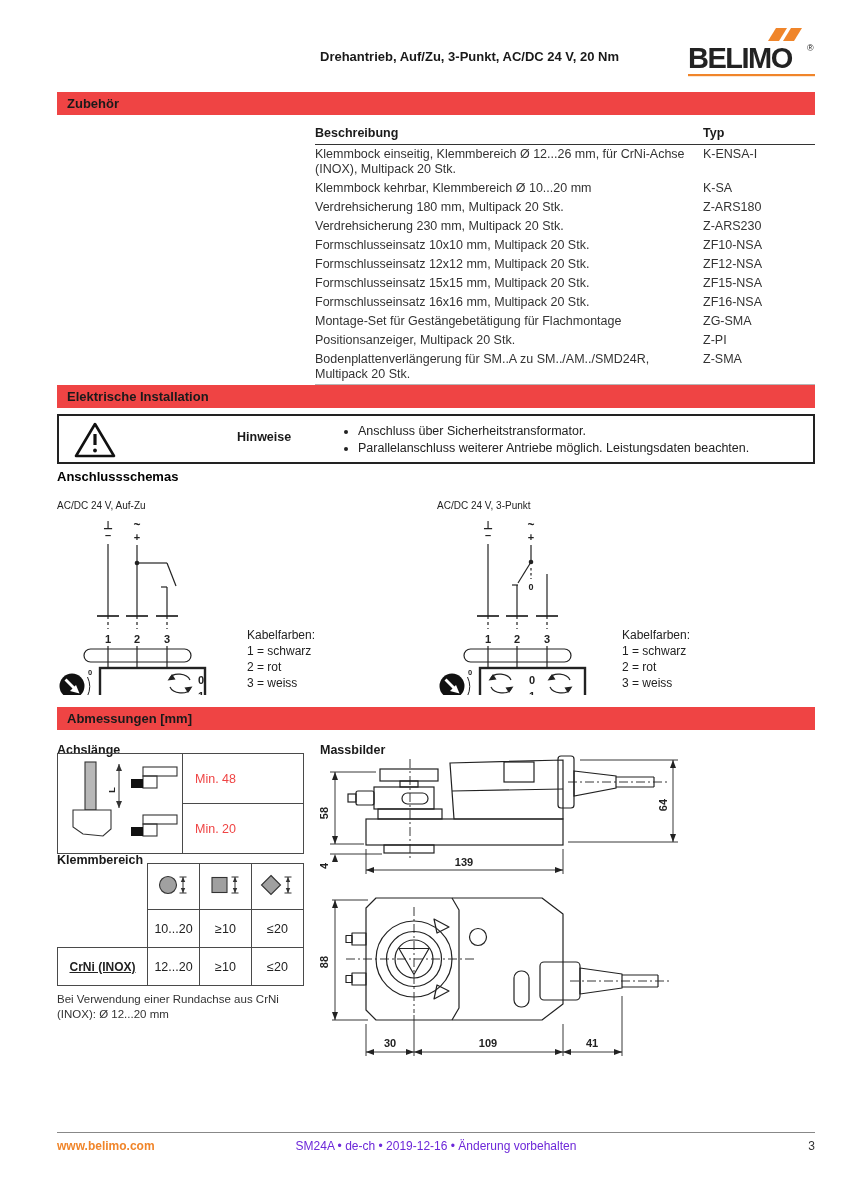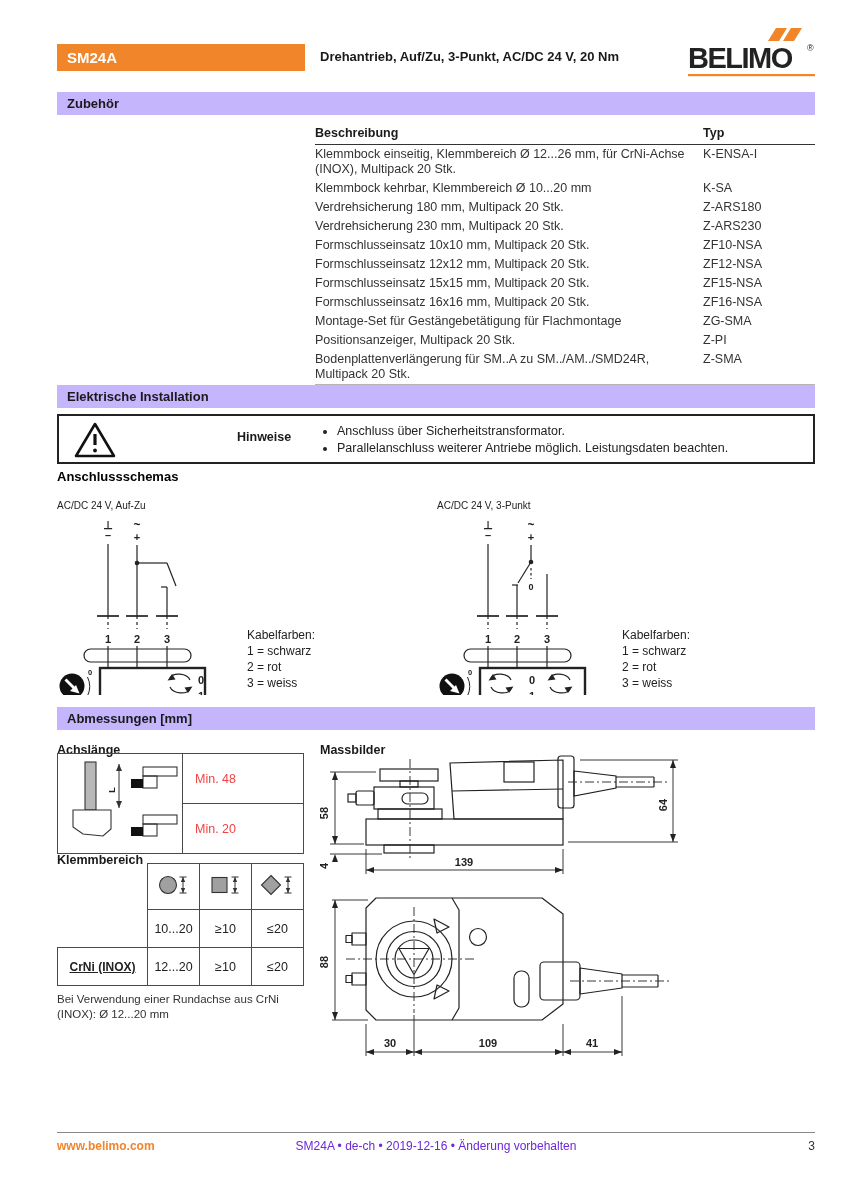--- a/index.html
+++ b/index.html
@@ -7,37 +7,37 @@
   .page { position:relative; width:848px; height:1200px; background:#ffffff; margin:0 auto; overflow:hidden; color:#1a1a1a; }
   .abs { position:absolute; }
 
   
   .badge { left:57px; top:44px; width:248px; height:27px; background:#F0852A; color:#fff;
            font-weight:bold; font-size:15px; line-height:27px; padding-left:10px; }
   .doc-title { left:320px; top:49px; font-weight:bold; font-size:13px; color:#1a1a1a; }
   .logo { left:688px; top:28px; width:130px; height:52px; }
 
   
-  .section-bar { left:57px; width:758px; height:23px; background:#c4b5fd; font-weight:bold;
+  .section-bar { left:57px; width:758px; height:23px; background:#ef4444; font-weight:bold;
                  font-size:13px; line-height:23px; padding-left:10px; color:#1a1a1a; }
 
   
   .acc-table { left:315px; top:126px; width:500px; border-collapse:collapse; font-size:12.5px; color:#333;
                border-bottom:1px solid #b5b5b5; }
   .acc-table th { text-align:left; font-size:12.5px; color:#1a1a1a; padding:0 0 4px 0;
                   border-bottom:1.3px solid #333; }
   .acc-table td { vertical-align:top; padding:2px 6px 2px 0; line-height:15px; }
   .col-desc { width:388px; } .col-typ { width:112px; }
 
   
   .note-box { left:57px; top:414px; width:758px; height:50px; border:2px solid #222; }
   .note-label { left:178px; top:14px; font-weight:bold; font-size:12.5px; }
   .note-list { left:263px; top:7px; width:470px; font-size:12.5px; color:#222; }
   .note-list ul { list-style:disc; padding-left:15px; }
-  .note-list li { line-height:17px; }
+  .note-list li { line-height:17px;margin-left:21px; }
 
   .h2 { font-weight:bold; font-size:13px; color:#000000; }
   .h3 { font-weight:bold; font-size:12.5px; color:#1a1a1a;margin-top:8px; }
   .diagram-title { font-size:10px; color:#222; }
 
   .legend { width:120px; font-size:12px; color:#222; line-height:16px; }
   .legend .lg-label { font-weight:normal; }
 
   
   .shaft-table { left:57px; top:753px; border-collapse:collapse; }
@@ -63,21 +63,20 @@
 
   svg text { font-family:"Liberation Sans", sans-serif; fill:#222; }
   .draw { stroke:#222; fill:none; stroke-width:1.2; }
   .dimtxt { font-size:11px; font-weight:bold; }
 </style>
 </head>
 <body>
 
 <div class="page">
 
-  <div class="abs badge">SM24A</div>
   <div class="abs doc-title">Drehantrieb, Auf/Zu, 3-Punkt, AC/DC 24 V, 20 Nm</div>
   <div class="abs logo">
     <svg width="130" height="52" viewBox="0 0 130 52">
       <polygon points="88,0 99,0 91,13 80,13" fill="#F0852A"></polygon>
       <polygon points="103,0 114,0 106,13 95,13" fill="#F0852A"></polygon>
       <text x="0" y="40" font-size="29" font-weight="bold" letter-spacing="-1.5" fill="#111">BELIMO</text>
       <text x="119" y="23" font-size="9" fill="#111">®</text>
       <rect x="0" y="46" width="127" height="2.2" fill="#F0852A"></rect>
     </svg>
   </div>

